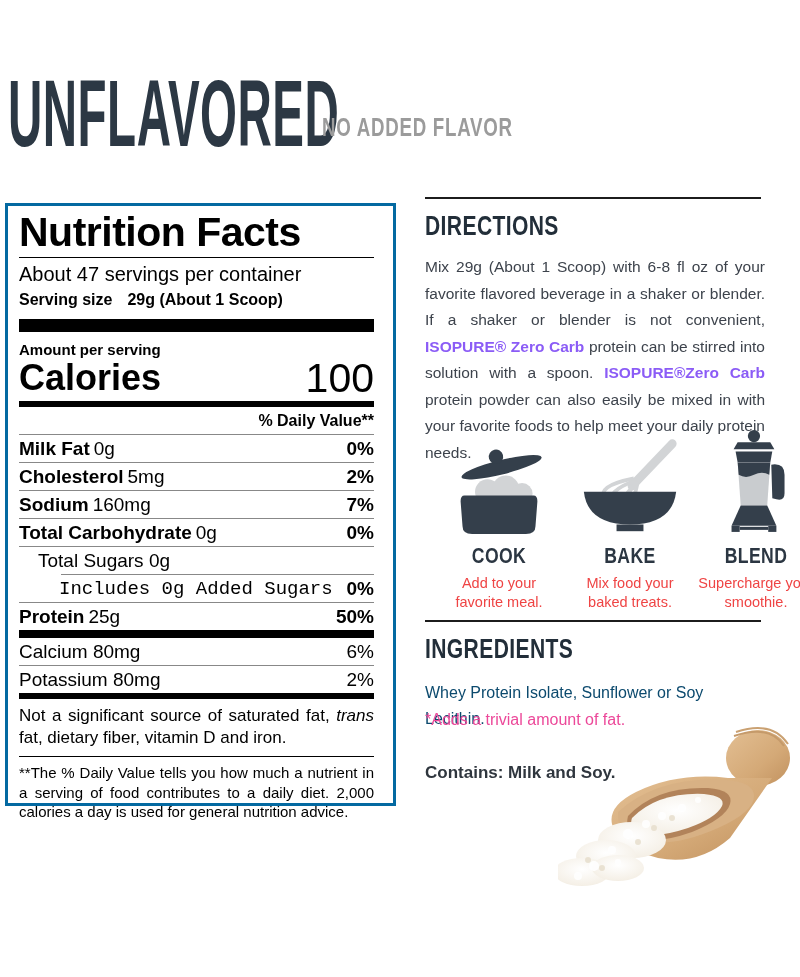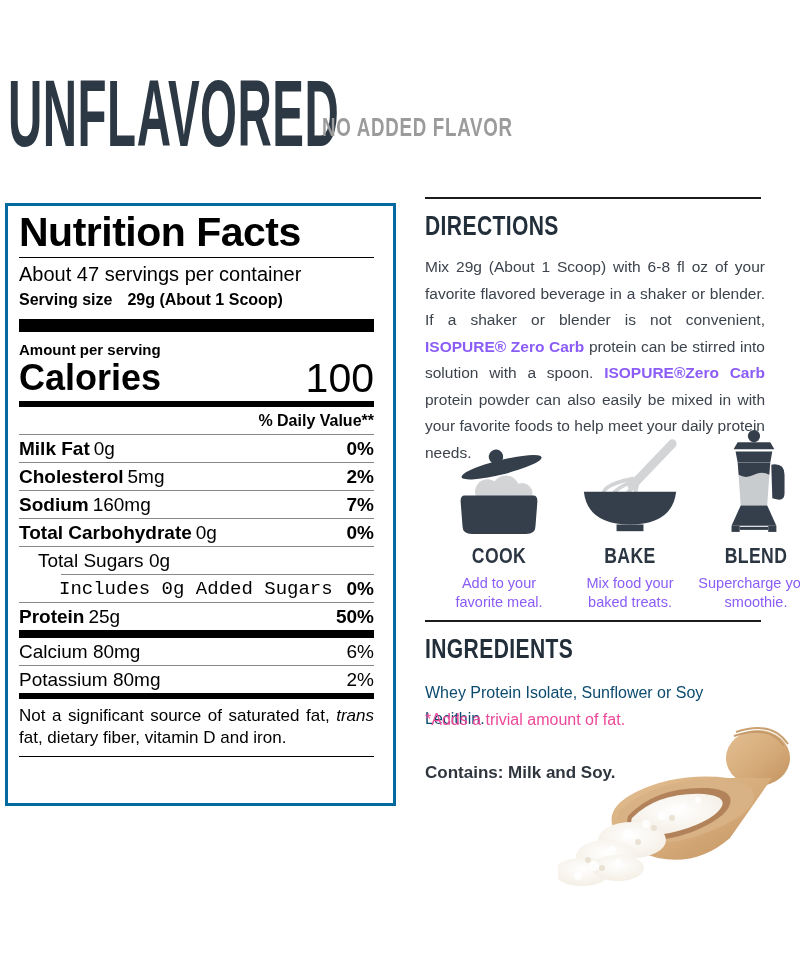--- a/index.html
+++ b/index.html
@@ -48,21 +48,21 @@
     letter-spacing:.5px;transform:scaleX(.78);transform-origin:0 0;white-space:nowrap;}
   .dir-body{position:absolute;left:0;top:254px;width:340px;font-size:15.5px;line-height:26.5px;
     color:#3d434c;text-align:justify;}
   .dir-body b{color:#8b5cf6;}
 
   .methods{position:absolute;left:0;top:428px;width:340px;height:185px;margin-left:36px;}
   .mcol{position:absolute;width:124px;text-align:center;}
   .mcol .micon{height:108px;display:flex;align-items:flex-end;justify-content:center;}
   .mlabel{font-size:22px;font-weight:bold;color:#2b3642;letter-spacing:.5px;
     transform:scaleX(.8);transform-origin:50% 0;margin-top:7px;}
-  .mcap{font-size:14.5px;line-height:19px;color:#8b5cf6;margin-top:5px;}
+  .mcap{font-size:14.5px;line-height:19px;color:#ef4444;margin-top:5px;}
 
   .ing-line1{position:absolute;left:0;top:680px;width:340px;font-size:16px;color:#0c4a6e;line-height:26px;}
   .ing-line2{position:absolute;left:0;top:707px;width:340px;font-size:16px;color:#ec4899;line-height:26px;}
   .ing-contains{position:absolute;left:0;top:763px;width:300px;font-size:17px;font-weight:bold;color:#2f363e;}
 
   .scoop{position:absolute;left:558px;top:716px;width:242px;height:176px;overflow:hidden;}
 </style>
 </head>
 <body>
 
@@ -128,20 +128,21 @@
       <span class="nm">Potassium 80mg</span>
       <span class="dv reg">2%</span>
     </div>
 
     <div class="bar bar-mid" style="margin-top:0;"></div>
 
     <div class="nf-note">
       <span>Not a significant source of saturated fat, </span><i>trans</i><span> fat, dietary fiber, vitamin D and iron.</span>
     </div>
     <div class="nf-foot-hr"></div>
+    <div class="nf-foot">**The % Daily Value tells you how much a nutrient in a serving of food contributes to a daily diet. 2,000 calories a day is used for general nutrition advice.</div>
   </div>
 
   <div class="right">
     <div class="rule" style="top:197px;"></div>
     <div class="sec-head" style="top:211px;">DIRECTIONS</div>
     <div class="dir-body">
       <span>Mix 29g (About 1 Scoop) with 6-8 fl oz of your favorite flavored beverage in a shaker or blender. If a shaker or blender is not convenient, </span><b>ISOPURE® Zero Carb</b><span> protein can be stirred into solution with a spoon. </span><b>ISOPURE®Zero Carb</b><span> protein powder can also easily be mixed in with your favorite foods to help meet your daily protein needs.</span>
     </div>
 
     <div class="methods">

